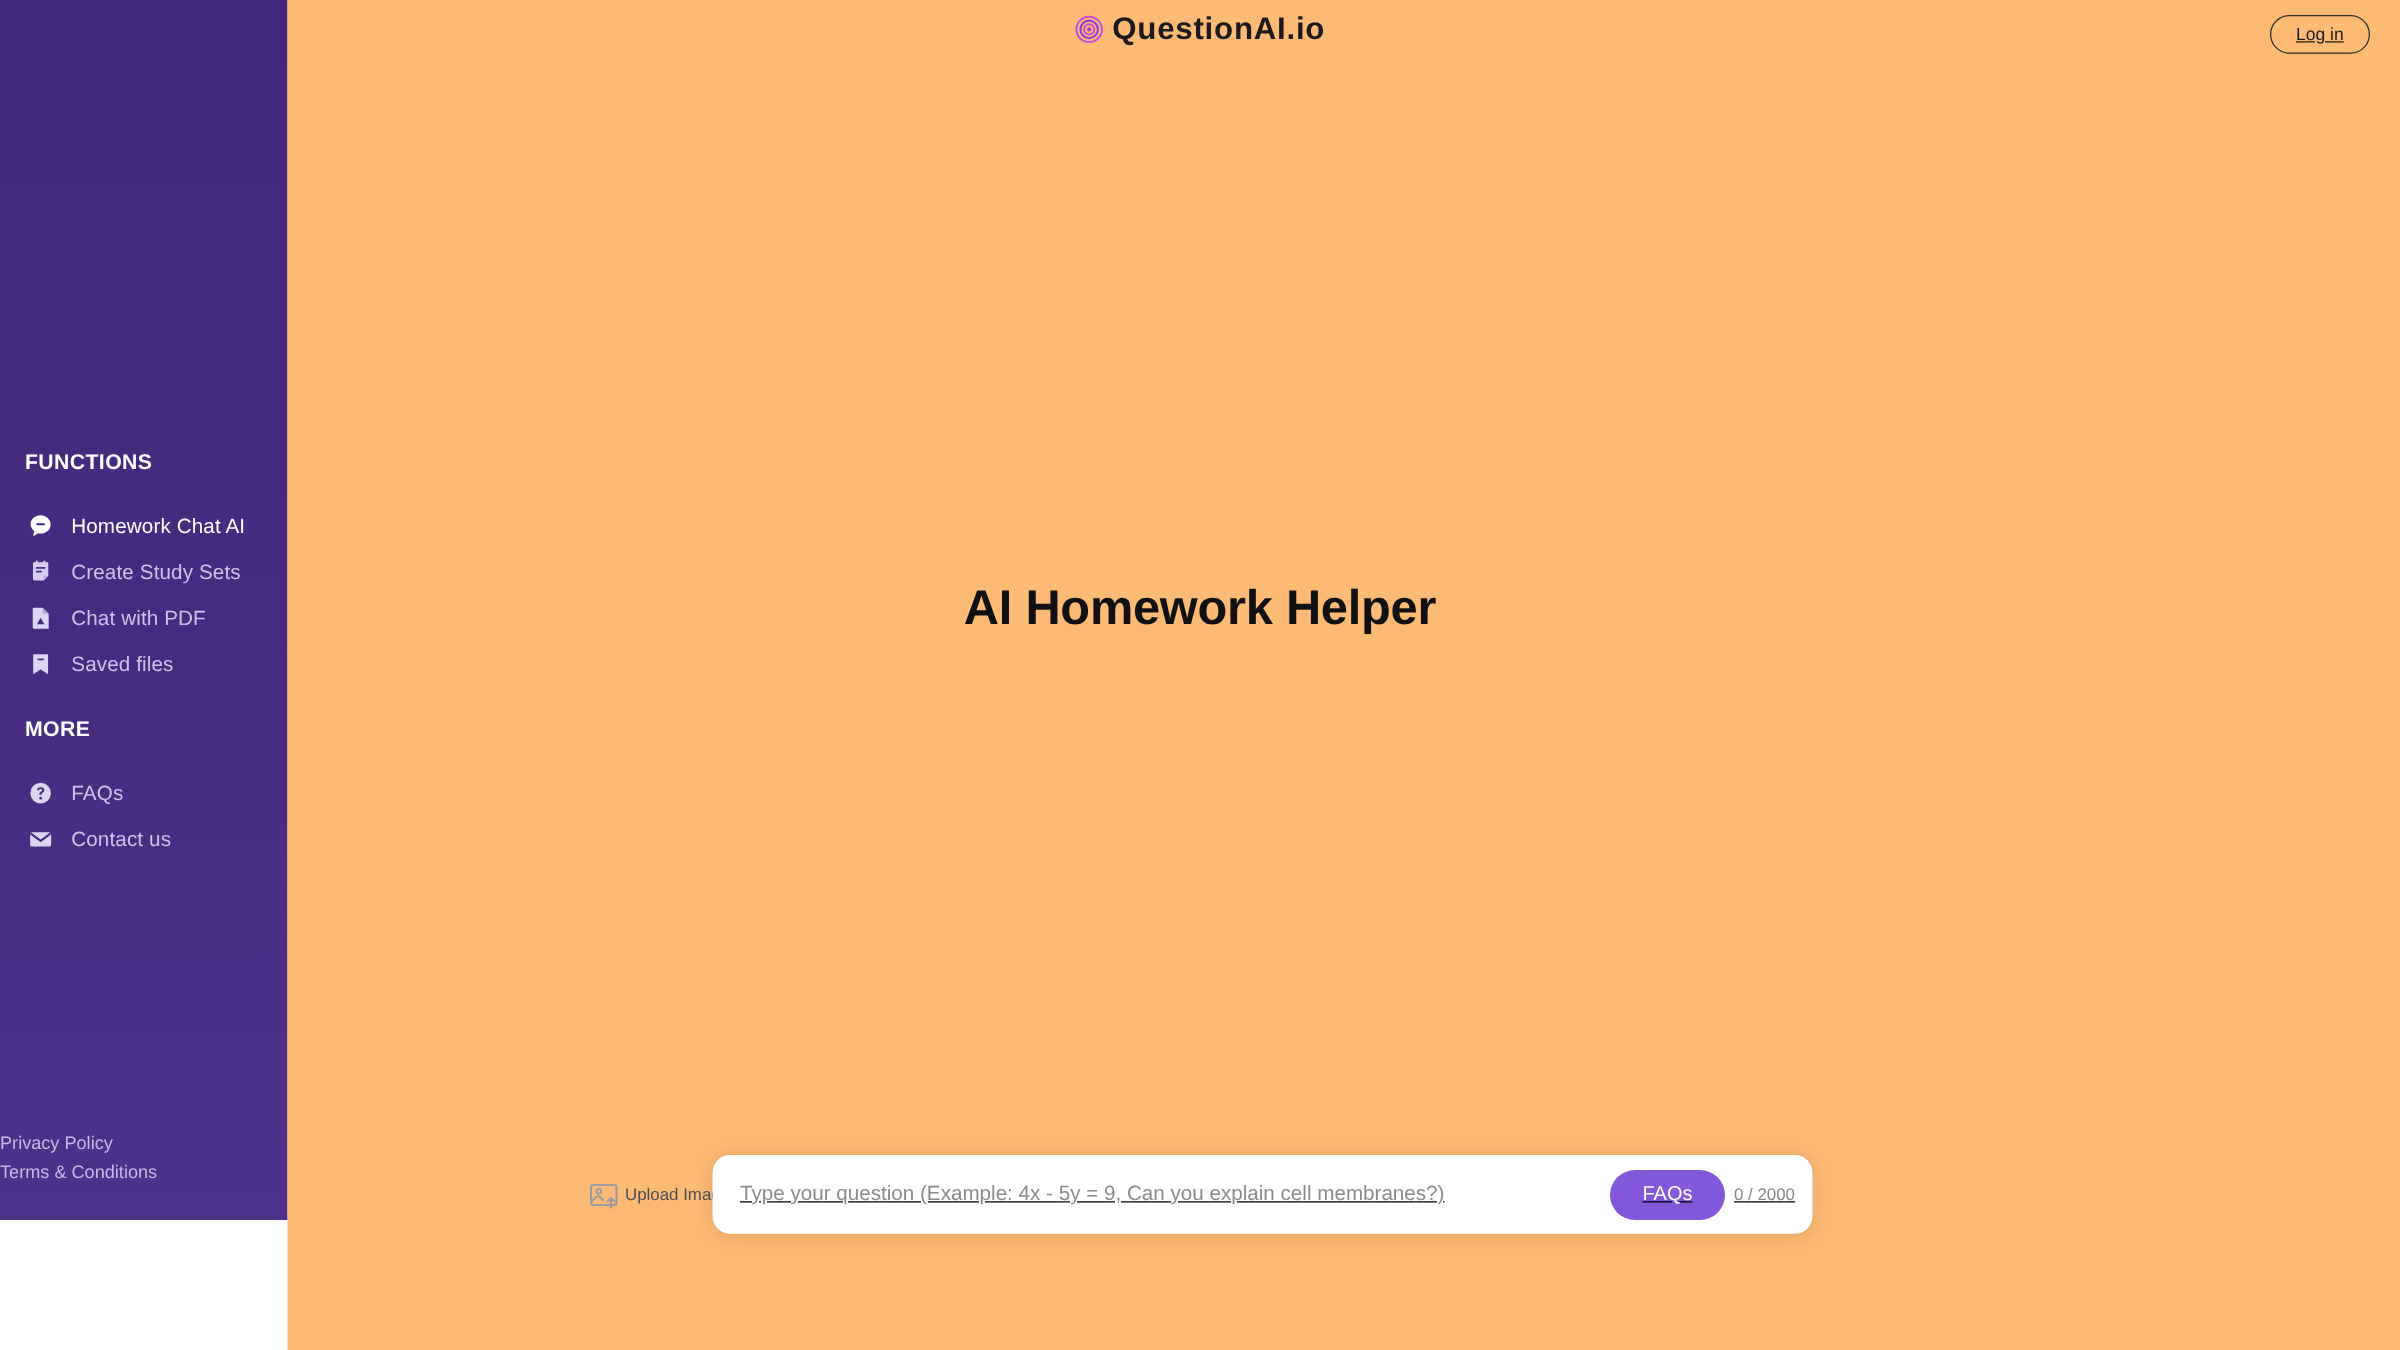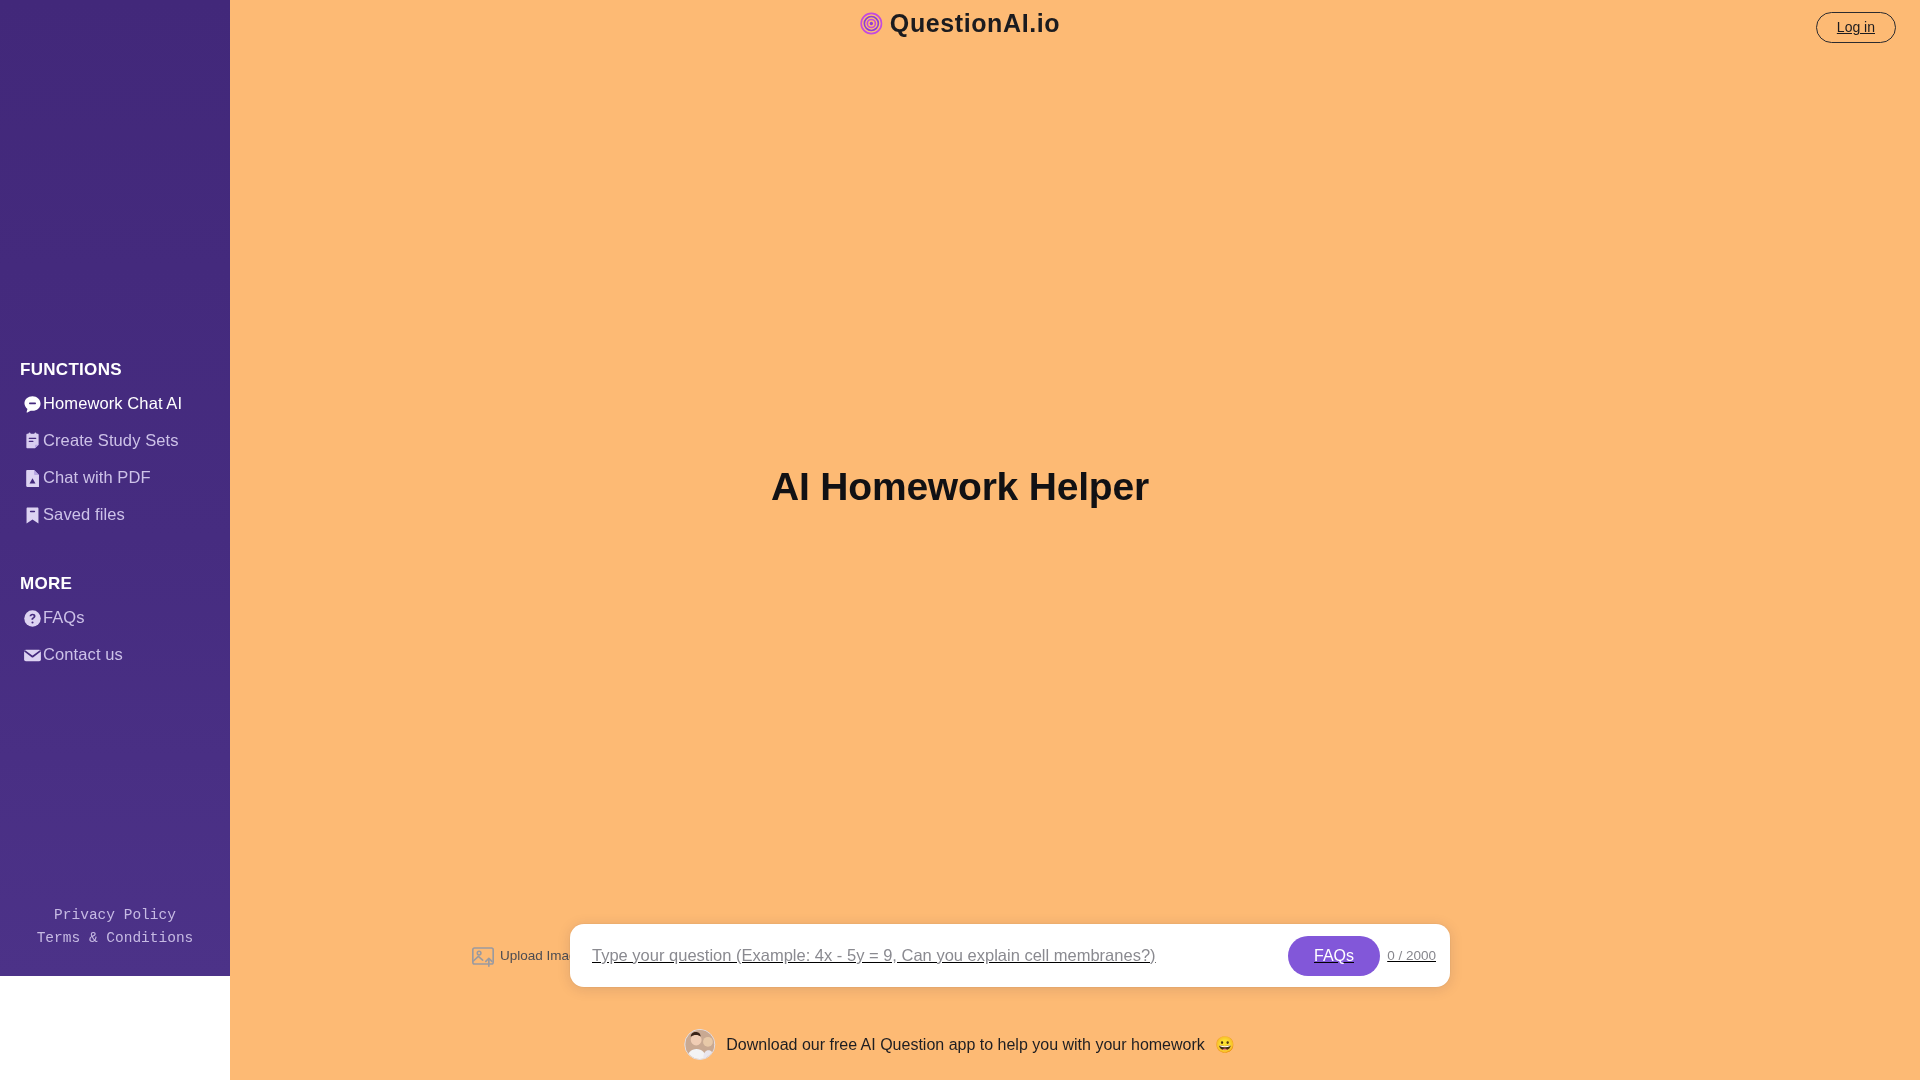--- a/index.html
+++ b/index.html
@@ -45,21 +45,22 @@
     letter-spacing: 0.3px;
     margin-bottom: 14px;
   }
 
   .section-title.more { margin-top: 0; }
 
   .nav-list { list-style: none; }
 
   .nav-item {
     display: flex;
-    align-items: flex-start;
+    align-items: flex-end;
+    gap: 14px;
     height: 37px;
     cursor: pointer;
     padding-left: 2px;
   }
 
   .nav-icon {
     width: 21px;
     height: 21px;
     flex: 0 0 21px;
     display: flex;
@@ -76,22 +77,20 @@
     letter-spacing: 0.1px;
   }
 
   .nav-item.active .nav-label { color: #ffffff; }
 
   .gap-block { height: 32px; }
 
   .sidebar-footer {
     margin-top: auto;
     padding-bottom: 26px;
-    text-align: center;
-    font-family: Liberation Mono, monospace;
   }
 
   .footer-link {
     display: block;
     font-size: 14.5px;
     color: #c6bae3;
     line-height: 23px;
     cursor: pointer;
     text-decoration: none;
   }
@@ -395,29 +394,15 @@
         <span class="upload-label">Upload Image</span>
       </button>
 
       <div class="composer">
         <input class="question-input" type="text" placeholder="Type your question (Example: 4x - 5y = 9, Can you explain cell membranes?)" style="">
         <button class="send-btn">FAQs</button>
         <span class="char-counter">0 / 2000</span>
       </div>
     </div>
 
-    <div class="download-banner">
-      <span class="avatar">
-        <svg viewBox="0 0 32 32">
-          <rect width="32" height="32" fill="#c9a992"></rect>
-          <circle cx="12" cy="11" r="6" fill="#f0cdb4"></circle>
-          <path d="M6 7.4c0-3.4 3-5.6 6.4-5.2 3 .4 4.6 2.4 4.6 5-1.4-1.1-3-1.7-5-1.7-2.3 0-4.4.7-6 1.9z" fill="#3a2418"></path>
-          <path d="M2 32c0-6.6 4.6-11 10.4-11S23 25.4 23 32H2z" fill="#f3f3f5"></path>
-          <circle cx="25" cy="13" r="5.4" fill="#e8c9a8"></circle>
-          <path d="M20 30c0-4.6 2.4-7.6 5.6-7.6 3.2 0 5.4 3 5.4 7.6v2H20v-2z" fill="#e9e6ee"></path>
-        </svg>
-      </span>
-      <span class="download-text">Download our free AI Question app to help you with your homework</span>
-      <span class="emoji">😀</span>
-    </div>
 
   </main>
 </div>
 
 </body></html>

